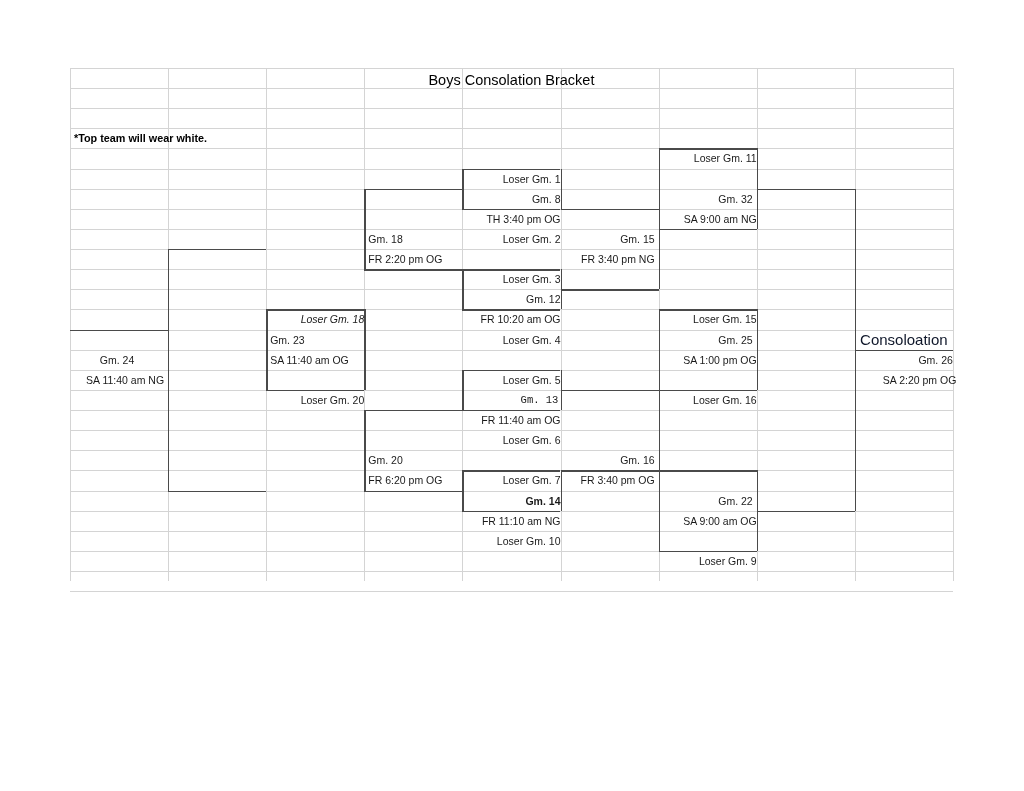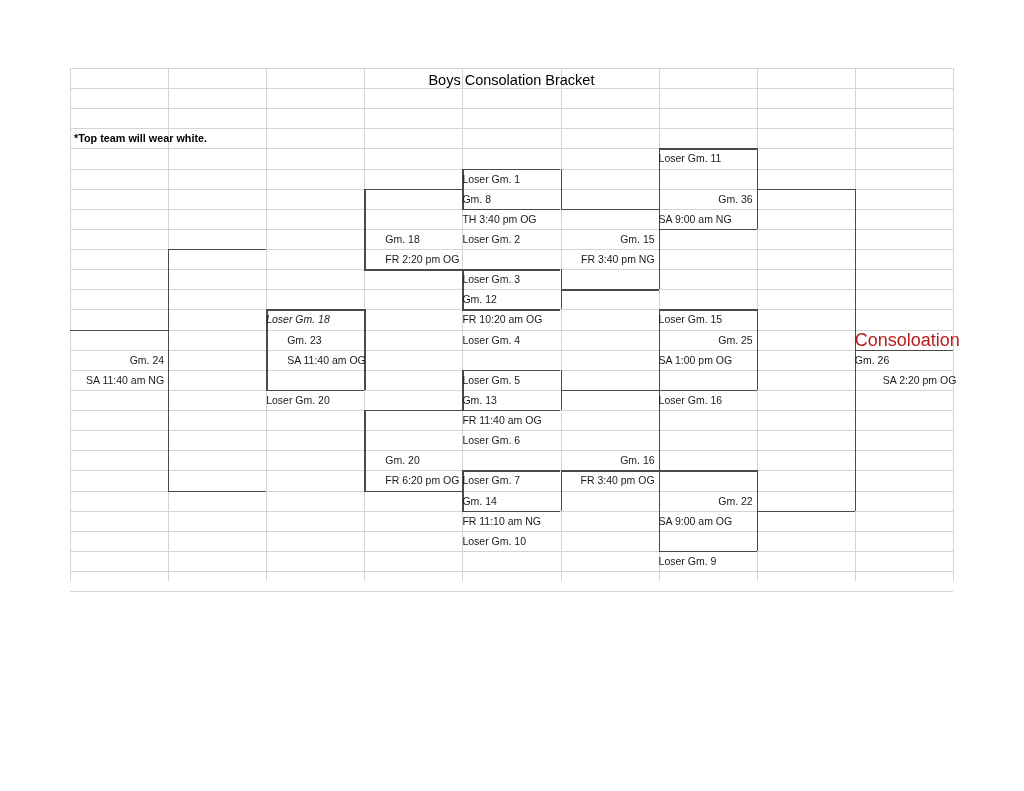--- a/index.html
+++ b/index.html
@@ -20,40 +20,40 @@
   .cell{
     position:absolute;
     box-sizing:border-box;
     font-size:10.5px;
     color:#1a1a1a;
     line-height:20.1px;
     white-space:nowrap;
     overflow:visible;
   }
   .c-right{text-align:right;padding-right:4px;}
-  .c-left{text-align:left;padding-left:4px;margin-left:17px;}
-  .c-center{text-align:left;}
+  .c-left{text-align:left;padding-left:4px;}
+  .c-center{text-align:right;}
   
   .bl{position:absolute;background:#4a4a4a;}
   .bl-h{height:1.4px;}
   .bl-v{width:1.4px;}
   
   #title{
     position:absolute;
     font-size:14.5px;color:#000000;
     text-align:center;
   }
   #note{
     position:absolute;
     font-size:10.8px;font-weight:bold;color:#000;
     white-space:nowrap;
   }
   #conso-label{
     position:absolute;
-    font-size:18px;color:#b91c1c;
+    font-size:15px;color:#0f172a;
     text-align:center;
   }
 </style>
 </head>
 <body>
 
 <div id="sheet">
   <div id="grid-light">
       <div class="grid-line-v" style="left: 0px;"></div>
       <div class="grid-line-v" style="left: 98px;"></div>
@@ -150,43 +150,43 @@
   <div id="cells-layer">
       <div class="cell c-center" style="left: 392.4px; top: 100.6px; width: 98.1px; height: 20.12px;">Loser Gm. 1</div>
       <div class="cell c-center" style="left: 392.4px; top: 120.72px; width: 98.1px; height: 20.12px;">Gm. 8</div>
       <div class="cell c-center" style="left: 392.4px; top: 140.84px; width: 98.1px; height: 20.12px;">TH  3:40 pm  OG</div>
       <div class="cell c-center" style="left: 392.4px; top: 160.96px; width: 98.1px; height: 20.12px;">Loser Gm. 2</div>
       <div class="cell c-center" style="left: 392.4px; top: 201.2px; width: 98.1px; height: 20.12px;">Loser Gm. 3</div>
       <div class="cell c-center" style="left: 392.4px; top: 221.32px; width: 98.1px; height: 20.12px;">Gm. 12</div>
       <div class="cell c-center" style="left: 392.4px; top: 241.44px; width: 98.1px; height: 20.12px;">FR  10:20 am  OG</div>
       <div class="cell c-center" style="left: 392.4px; top: 261.56px; width: 98.1px; height: 20.12px;">Loser Gm. 4</div>
       <div class="cell c-center" style="left: 392.4px; top: 301.8px; width: 98.1px; height: 20.12px;">Loser Gm. 5</div>
-      <div class="cell c-center" style="left: 392.4px; top: 321.92px; width: 96px; height: 20.12px;">Gm. 13</div>
+      <div class="cell c-center" style="left: 392.4px; top: 321.92px; width: 96px; height: 20.12px; font-family: Liberation Mono, monospace;">Gm. 13</div>
       <div class="cell c-center" style="left: 392.4px; top: 342.04px; width: 98.1px; height: 20.12px;">FR  11:40 am  OG</div>
       <div class="cell c-center" style="left: 392.4px; top: 362.16px; width: 98.1px; height: 20.12px;">Loser Gm. 6</div>
       <div class="cell c-center" style="left: 392.4px; top: 402.4px; width: 98.1px; height: 20.12px;">Loser Gm. 7</div>
-      <div class="cell c-center" style="left: 392.4px; top: 422.52px; width: 98.1px; height: 20.12px;">Gm. 14</div>
+      <div class="cell c-center" style="left: 392.4px; top: 422.52px; width: 98.1px; height: 20.12px; font-weight: bold;">Gm. 14</div>
       <div class="cell c-center" style="left: 392.4px; top: 442.64px; width: 98.1px; height: 20.12px;">FR  11:10 am  NG</div>
       <div class="cell c-center" style="left: 392.4px; top: 462.76px; width: 98.1px; height: 20.12px;">Loser Gm. 10</div>
       <div class="cell c-left" style="left: 294.3px; top: 160.96px; width: 98.1px; height: 20.12px;">Gm. 18</div>
       <div class="cell c-left" style="left: 294.3px; top: 181.08px; width: 98.1px; height: 20.12px;">FR  2:20 pm  OG</div>
       <div class="cell c-left" style="left: 294.3px; top: 382.28px; width: 98.1px; height: 20.12px;">Gm. 20</div>
       <div class="cell c-left" style="left: 294.3px; top: 402.4px; width: 98.1px; height: 20.12px;">FR  6:20 pm  OG</div>
       <div class="cell c-center" style="left: 196.2px; top: 241.44px; width: 98.1px; height: 20.12px; font-style: italic;">Loser Gm. 18</div>
       <div class="cell c-left" style="left: 196.2px; top: 261.56px; width: 97px; height: 20.12px;">Gm. 23</div>
       <div class="cell c-left" style="left: 196.2px; top: 281.68px; width: 98.1px; height: 20.12px;">SA  11:40 am  OG</div>
       <div class="cell c-center" style="left: 196.2px; top: 321.92px; width: 98.1px; height: 20.12px;">Loser Gm. 20</div>
-      <div class="cell c-right" style="left: 0px; top: 281.68px; width: 98.1px; height: 20.12px;">Gm. 24</div>
+      <div class="cell c-right" style="left: 0px; top: 281.68px; width: 98.1px; height: 20.12px; text-align: center;">Gm. 24</div>
       <div class="cell c-right" style="left: 0px; top: 301.8px; width: 98.1px; height: 20.12px;">SA  11:40 am  NG</div>
       <div class="cell c-right" style="left: 490.5px; top: 160.96px; width: 98.1px; height: 20.12px;">Gm. 15</div>
       <div class="cell c-right" style="left: 490.5px; top: 181.08px; width: 98.1px; height: 20.12px;">FR  3:40 pm  NG</div>
       <div class="cell c-right" style="left: 490.5px; top: 382.28px; width: 98.1px; height: 20.12px;">Gm. 16</div>
       <div class="cell c-right" style="left: 490.5px; top: 402.4px; width: 98.1px; height: 20.12px;">FR  3:40 pm  OG</div>
       <div class="cell c-center" style="left: 588.6px; top: 80.48px; width: 98.1px; height: 20.12px;">Loser Gm. 11</div>
-      <div class="cell c-right" style="left: 588.6px; top: 120.72px; width: 98.1px; height: 20.12px;">Gm. 36</div>
+      <div class="cell c-right" style="left: 588.6px; top: 120.72px; width: 98.1px; height: 20.12px;">Gm. 32</div>
       <div class="cell c-center" style="left: 588.6px; top: 140.84px; width: 98.1px; height: 20.12px;">SA  9:00 am  NG</div>
       <div class="cell c-center" style="left: 588.6px; top: 241.44px; width: 98.1px; height: 20.12px;">Loser Gm. 15</div>
       <div class="cell c-right" style="left: 588.6px; top: 261.56px; width: 98.1px; height: 20.12px;">Gm. 25</div>
       <div class="cell c-center" style="left: 588.6px; top: 281.68px; width: 98.1px; height: 20.12px;">SA  1:00 pm  OG</div>
       <div class="cell c-center" style="left: 588.6px; top: 321.92px; width: 98.1px; height: 20.12px;">Loser Gm. 16</div>
       <div class="cell c-right" style="left: 588.6px; top: 422.52px; width: 98.1px; height: 20.12px;">Gm. 22</div>
       <div class="cell c-center" style="left: 588.6px; top: 442.64px; width: 98.1px; height: 20.12px;">SA  9:00 am  OG</div>
       <div class="cell c-center" style="left: 588.6px; top: 482.88px; width: 98.1px; height: 20.12px;">Loser Gm. 9</div>
       <div class="cell c-center" style="left: 784.8px; top: 281.68px; width: 98.1px; height: 20.12px;">Gm. 26</div>
       <div class="cell c-center" style="left: 784.8px; top: 301.8px; width: 98.1px; height: 20.12px; padding-left: 28px;">SA  2:20 pm  OG</div>

